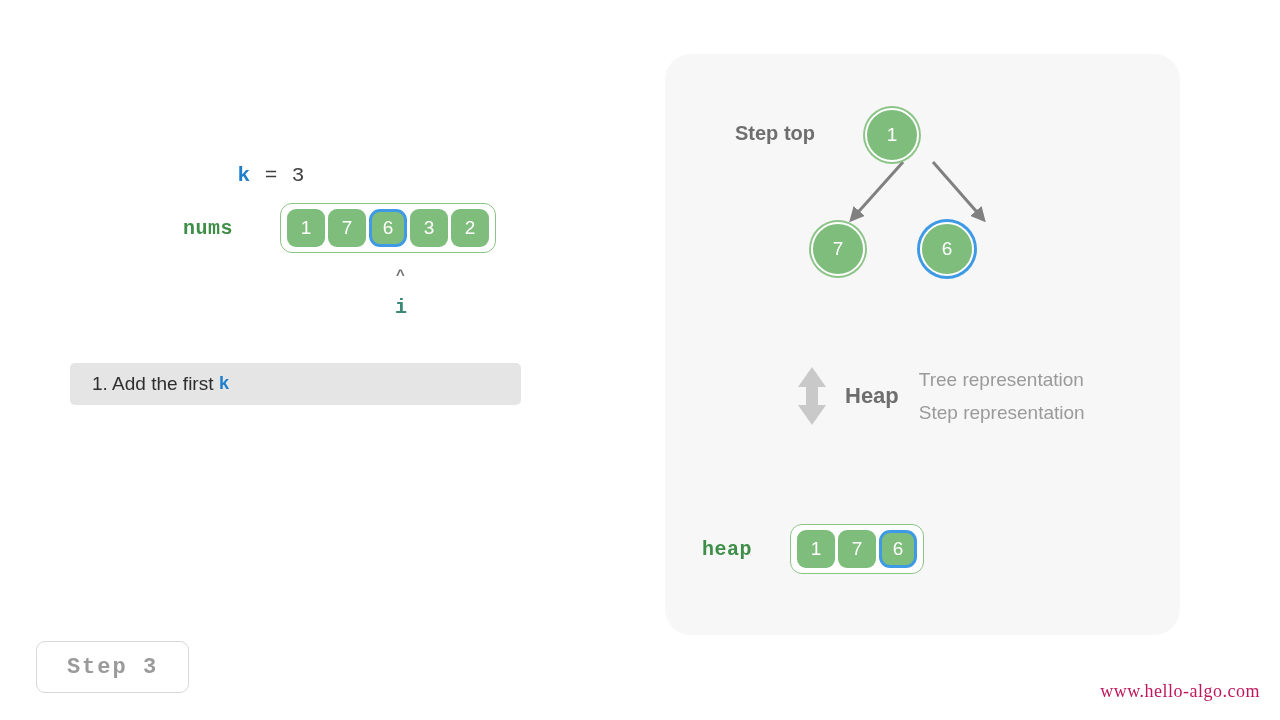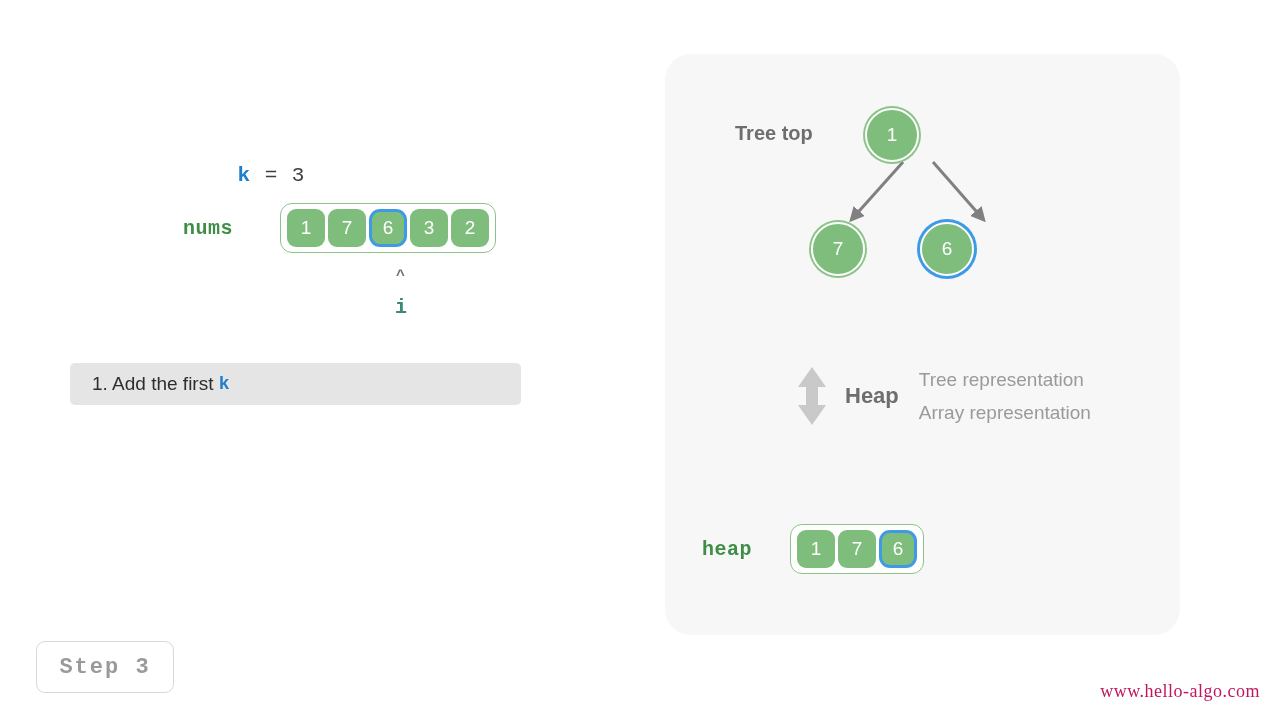--- a/index.html
+++ b/index.html
@@ -119,21 +119,21 @@
     color: #1f7fcc;
     font-family: "Liberation Mono", monospace;
     font-weight: bold;
     font-size: 18px;
   }
 
   
   #step-badge {
     position: absolute;
     left: 36px; top: 641px;
-    width: 138px; height: 52px;
+    width: 153px; height: 52px;
     border: 1.5px solid #d8d8d8;
     border-radius: 9px;
     background: #ffffff;
     display: flex;
     align-items: center;
     justify-content: center;
     font-family: "Liberation Mono", monospace;
     font-size: 22px;
     font-weight: bold;
     color: #9a9a9a;
@@ -264,34 +264,34 @@
 <svg id="tree-svg" viewBox="0 0 515 581">
   <defs>
     <marker id="arrowhead" markerWidth="5" markerHeight="5" refX="3.6" refY="2.5" orient="auto">
       <polygon points="0,0 5,2.5 0,5" fill="#808080"></polygon>
     </marker>
   </defs>
   <line x1="238" y1="108" x2="187" y2="165" stroke="#808080" stroke-width="3" marker-end="url(#arrowhead)"></line>
   <line x1="268" y1="108" x2="318" y2="165" stroke="#808080" stroke-width="3" marker-end="url(#arrowhead)"></line>
 </svg>
 
-<div id="heap-top-label">Tree top</div>
+<div id="heap-top-label">Step top</div>
 
 <div class="node" id="node-root">1</div>
 <div class="node" id="node-left">7</div>
 <div class="node blue-ring" id="node-right">6</div>
 
 <div id="legend">
   <svg id="legend-arrow-icon" viewBox="0 0 34 62">
     <polygon points="17,2 31,22 23,22 23,40 31,40 17,60 3,40 11,40 11,22 3,22" fill="#c9c9c9"></polygon>
   </svg>
   <div id="legend-heap-word">Heap</div>
   <div id="legend-texts">
     <div>Tree representation</div>
-    <div>Array representation</div>
+    <div>Step representation</div>
   </div>
 </div>
 
 <div class="arr-label" id="heap-label">heap</div>
 
 <div class="array-box" id="heap-array">
   <div class="cell">1</div>
   <div class="cell">7</div>
   <div class="cell highlight">6</div>
 </div>

